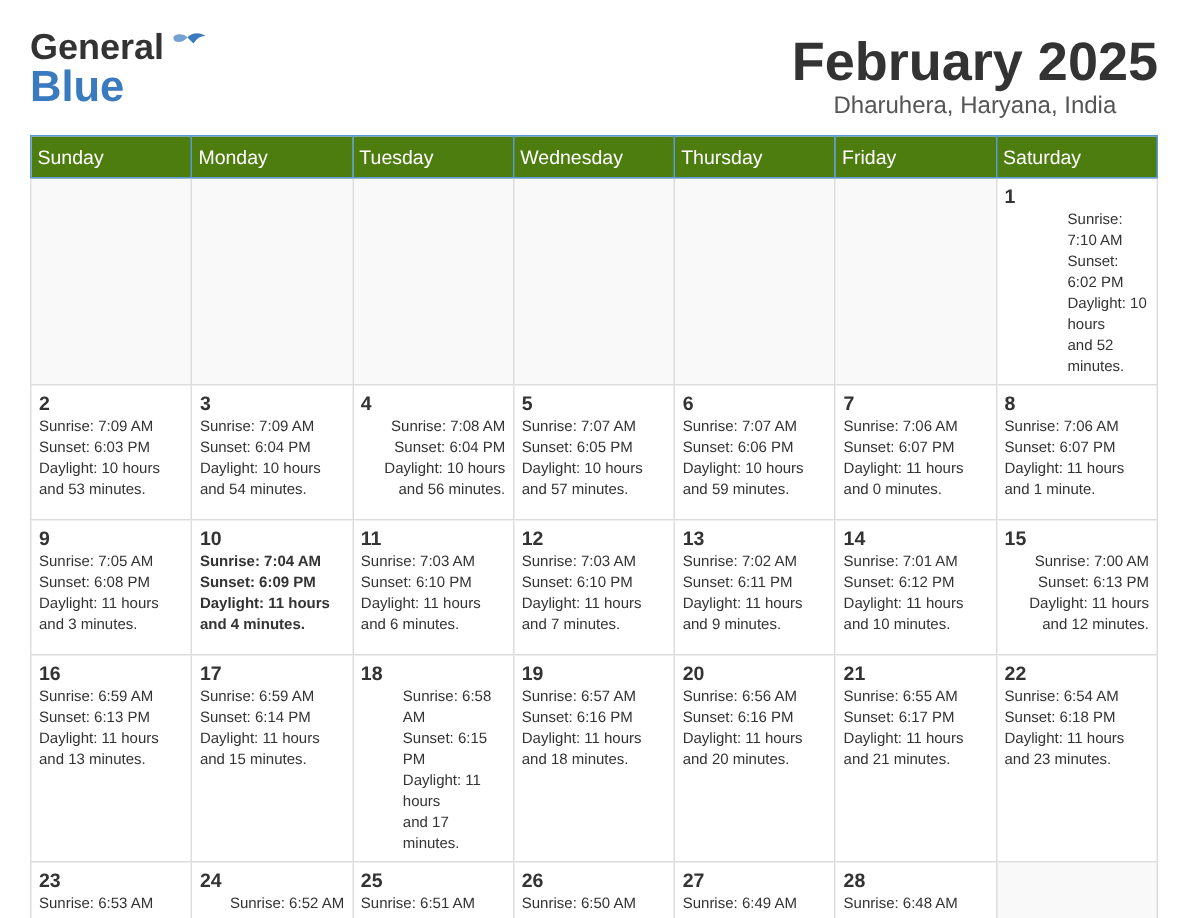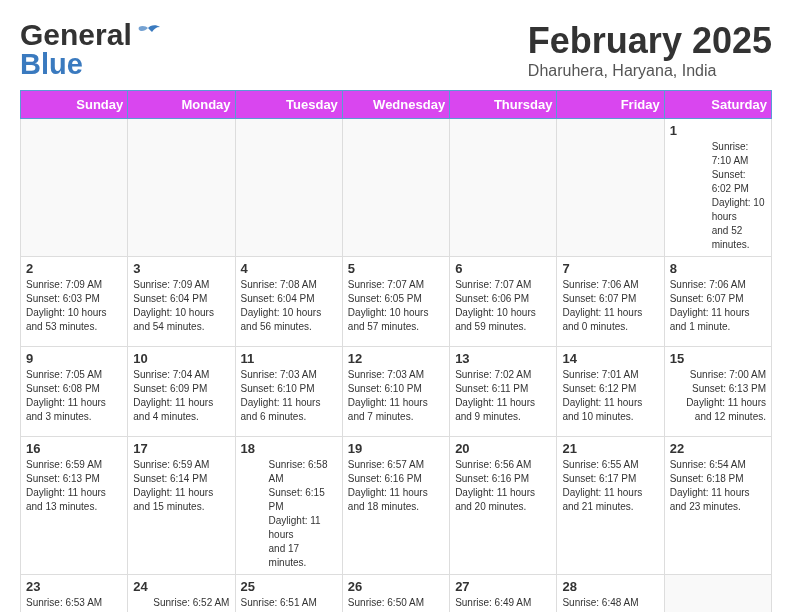--- a/index.html
+++ b/index.html
@@ -10,43 +10,43 @@
       min-height: 612px;
       padding: 20px;
     }
     .header-area {
       display: flex;
       align-items: flex-start;
       justify-content: space-between;
       margin-bottom: 10px;
     }
     .title-area {
-      text-align: left;
+      text-align: center;
     }
     .month-title {
       font-size: 36px;
       font-weight: bold;
       color: #333;
     }
     .location {
       font-size: 16px;
       color: #555;
     }
     .calendar {
       width: 100%;
       border-collapse: collapse;
       border: 1px solid #ccc;
     }
     .calendar th {
-      background-color: #d946ef;
+      background-color: #4d7c0f;
       color: #fff;
       font-size: 13px;
-      font-weight: bold;
+      font-weight: normal;
       padding: 6px 4px;
-      text-align: right;
+      text-align: left;
       border: 1px solid #5a9ad5;
     }
     .calendar td {
       width: 107px;
       vertical-align: top;
       padding: 4px 5px;
       font-size: 10.5px;
       color: #333;
       border: 1px solid #ddd;
       height: 90px;
@@ -64,21 +64,21 @@
     .day-info {
       font-size: 10px;
       color: #333;
       line-height: 1.4;
     }
     .logo-wrapper {
       display: flex;
       align-items: center;
     }
     .logo-general {
-      font-size: 30px;
+      font-size: 24px;
       font-weight: bold;
       color: #333;
       line-height: 1;
     }
     .logo-blue {
       font-size: 29px;
       font-weight: bold;
       color: #3a7abf;
       line-height: 1;
     }
@@ -143,21 +143,21 @@
         </td>
         <td>
           <span class="day-number">3</span>
           <div class="day-info" style="white-space: pre-line;">Sunrise: 7:09 AM
 Sunset: 6:04 PM
 Daylight: 10 hours
 and 54 minutes.</div>
         </td>
         <td>
           <span class="day-number">4</span>
-          <div class="day-info" style="white-space: pre-line;">Sunrise: 7:08 AM
+          <div class="day-info" style="white-space: pre-line; text-align: right;">Sunrise: 7:08 AM
 Sunset: 6:04 PM
 Daylight: 10 hours
 and 56 minutes.</div>
         </td>
         <td>
           <span class="day-number">5</span>
           <div class="day-info" style="white-space: pre-line;">Sunrise: 7:07 AM
 Sunset: 6:05 PM
 Daylight: 10 hours
 and 57 minutes.</div>
@@ -187,21 +187,21 @@
       <tr>
         <td>
           <span class="day-number">9</span>
           <div class="day-info" style="white-space: pre-line;">Sunrise: 7:05 AM
 Sunset: 6:08 PM
 Daylight: 11 hours
 and 3 minutes.</div>
         </td>
         <td>
           <span class="day-number">10</span>
-          <div class="day-info" style="white-space: pre-line;">Sunrise: 7:04 AM
+          <div class="day-info" style="white-space: pre-line; font-weight: bold;">Sunrise: 7:04 AM
 Sunset: 6:09 PM
 Daylight: 11 hours
 and 4 minutes.</div>
         </td>
         <td>
           <span class="day-number">11</span>
           <div class="day-info" style="white-space: pre-line;">Sunrise: 7:03 AM
 Sunset: 6:10 PM
 Daylight: 11 hours
 and 6 minutes.</div>

